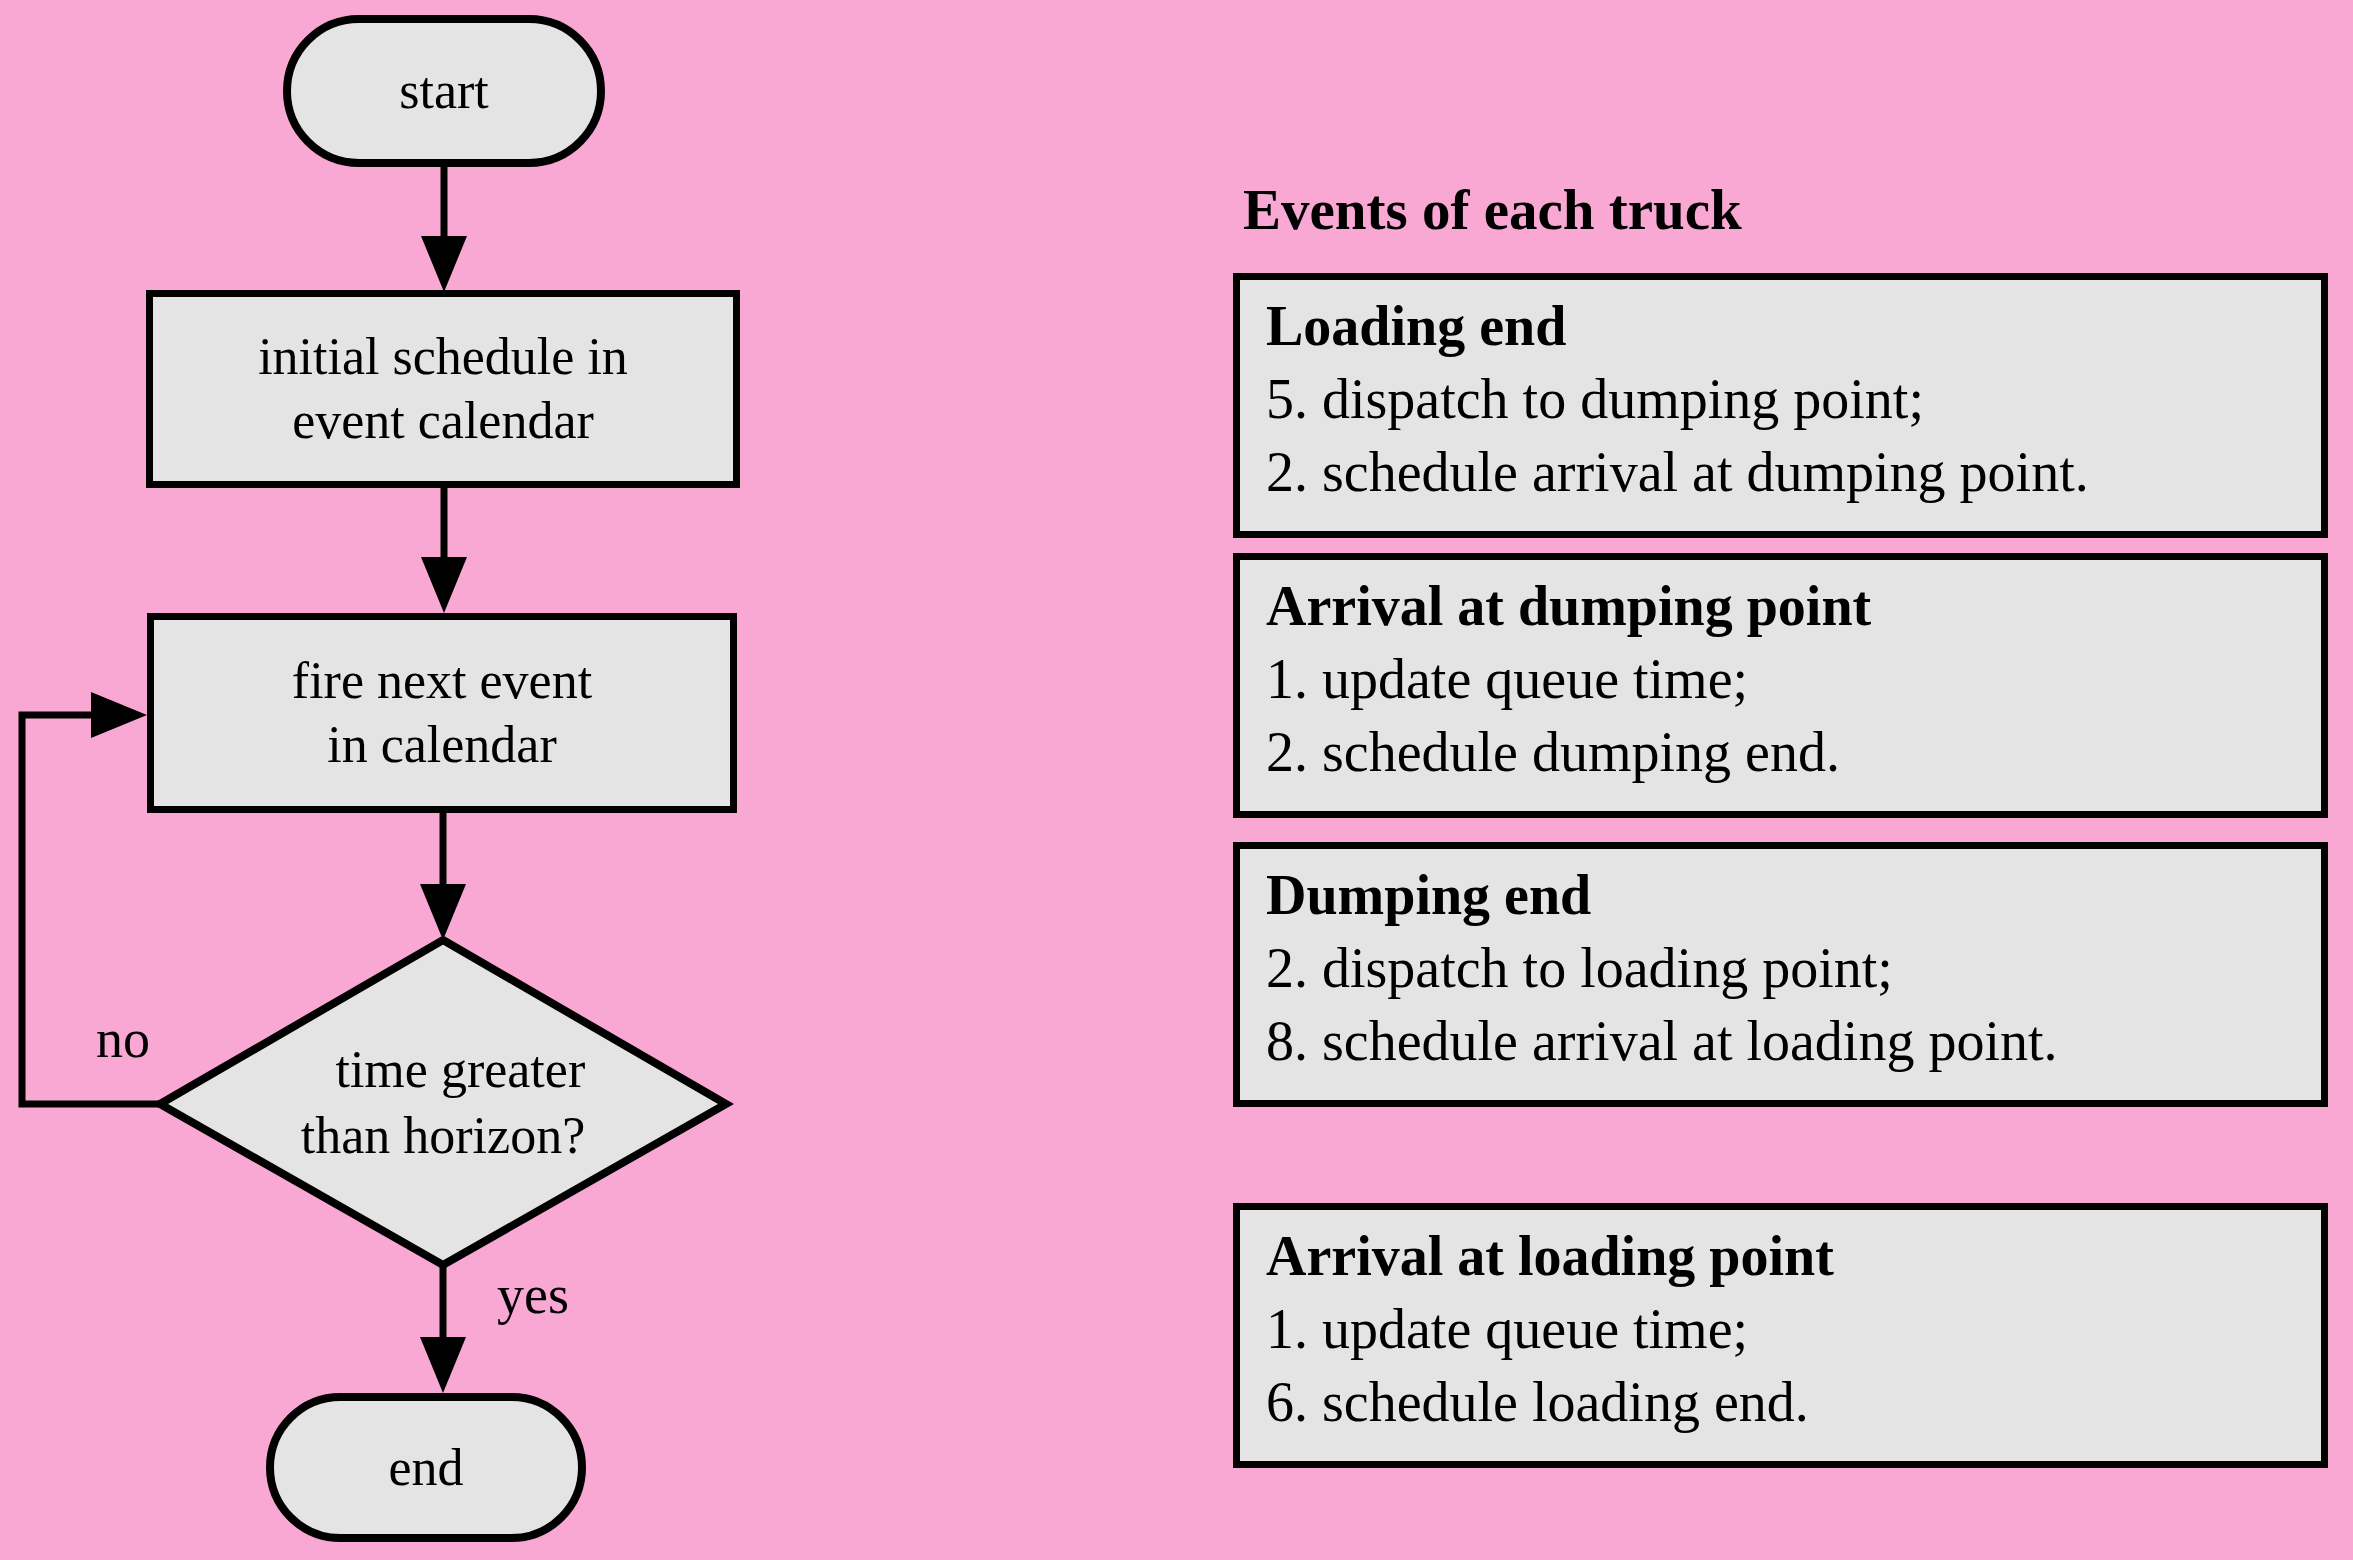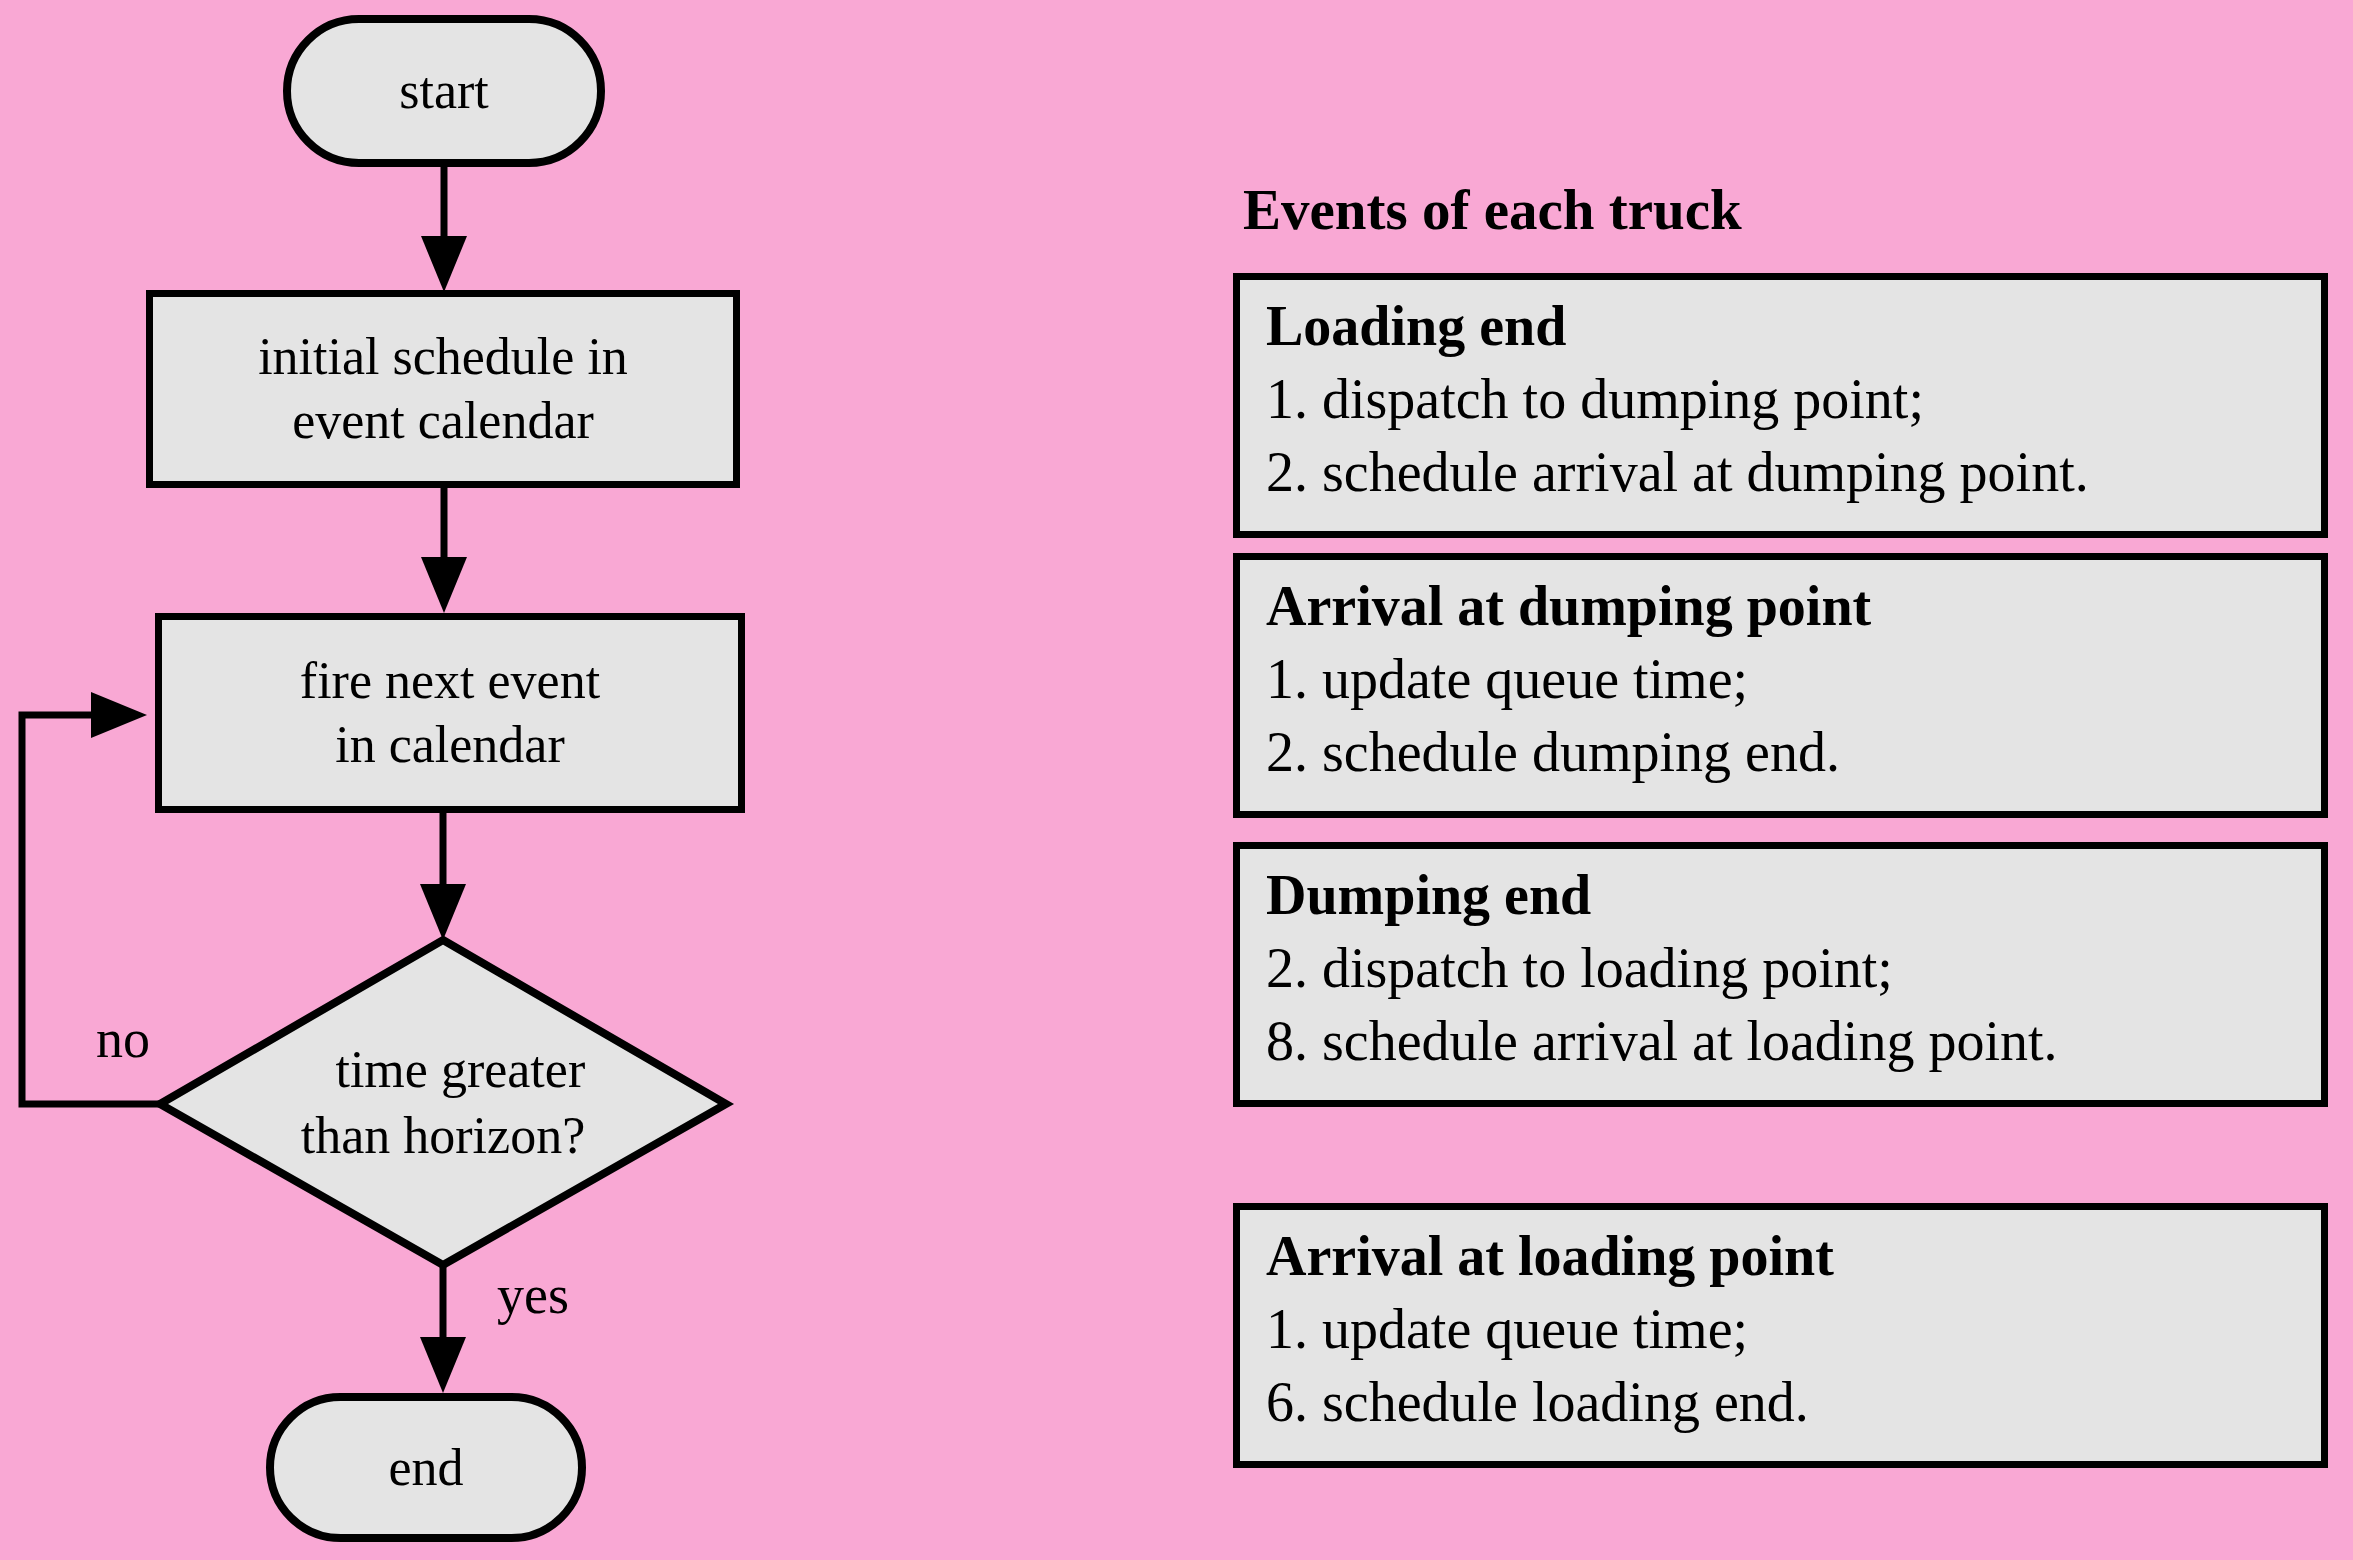--- a/index.html
+++ b/index.html
@@ -75,37 +75,37 @@
     <polygon points="443,1393 420,1337 466,1337" fill="#000"></polygon>
 
     <polygon points="443,940 726,1104 443,1265 160,1104" fill="#e4e4e4" stroke="#000" stroke-width="8"></polygon>
   </svg>
 
   <div class="node oval" style="left:283px;top:15px;width:322px;height:152px;">start</div>
 
   <div class="node" style="left:146px;top:290px;width:594px;height:198px;">initial schedule in
 event calendar</div>
 
-  <div class="node" style="left:155px;top:613px;width:590px;height:200px;">fire next event
+  <div class="node" style="left:147px;top:613px;width:590px;height:200px;">fire next event
 in calendar</div>
 
   <div class="decision-label" style="left:183px;top:1012px;width:520px;height:182px;">time greater
 than horizon?</div>
 
   <div class="node oval" style="left:266px;top:1393px;width:320px;height:149px;">end</div>
 
   <div class="edge-label" style="left:96px;top:1012px;">no</div>
 
   <div class="edge-label" style="left:497px;top:1268px;text-align:center;">yes</div>
 
   <div class="panel-title" style="left:1243px;top:180px;">Events of each truck</div>
 
   <div class="event-box" style="top:273px;">
     <div class="event-title">Loading end</div>
-    <div class="event-line">1. dispatch to dumping point;</div>
+    <div class="event-line">5. dispatch to dumping point;</div>
     <div class="event-line">2. schedule arrival at dumping point.</div>
   </div>
 
   <div class="event-box" style="top:553px;">
     <div class="event-title">Arrival at dumping point</div>
     <div class="event-line">1. update queue time;</div>
     <div class="event-line">2. schedule dumping end.</div>
   </div>
 
   <div class="event-box" style="top:842px;">

